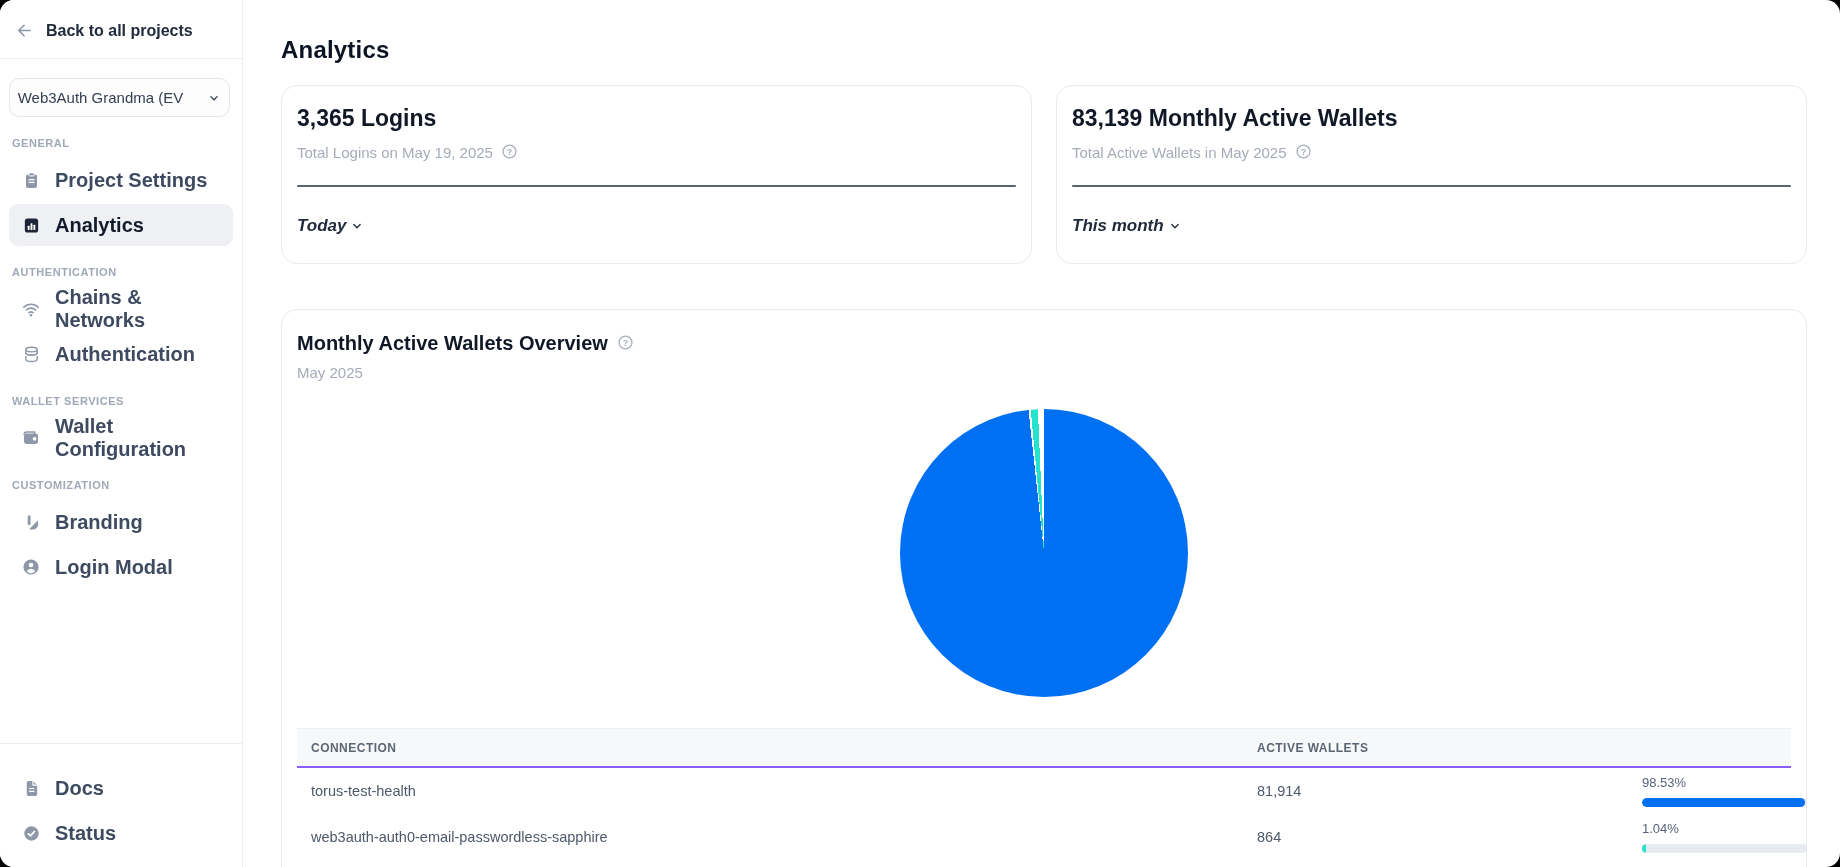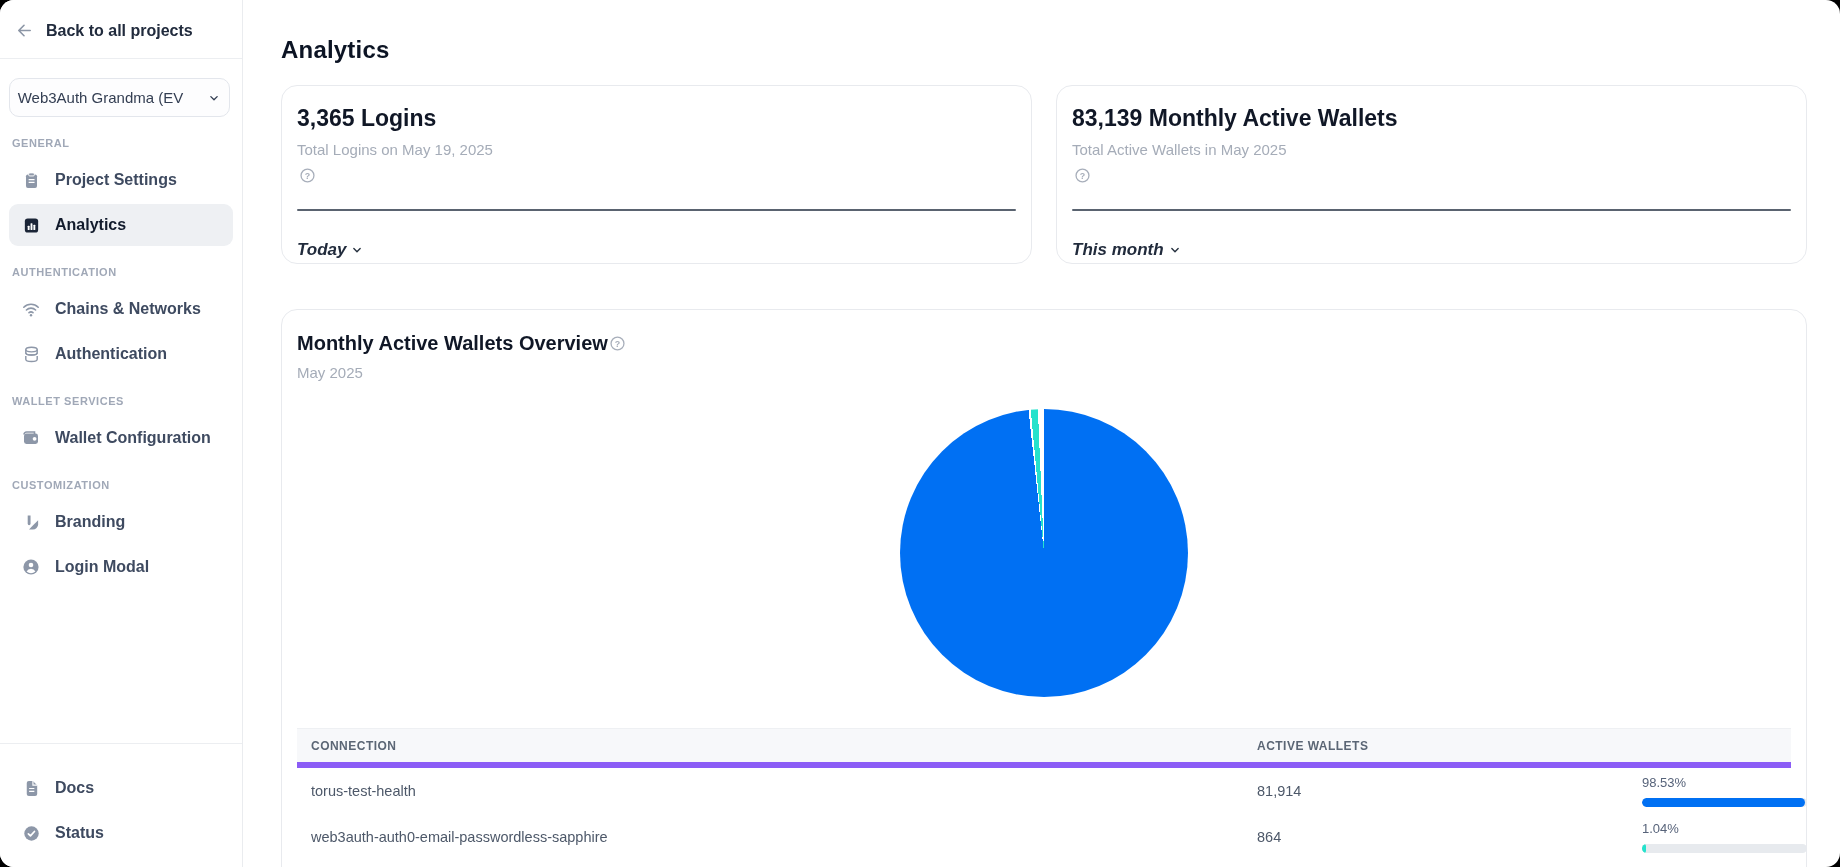--- a/index.html
+++ b/index.html
@@ -17,55 +17,55 @@
     margin:19px 12px 0 9px;height:39px;border:1px solid #e3e6ec;border-radius:10px;background:#fdfdfe;
     display:flex;align-items:center;justify-content:center;gap:24px;cursor:pointer;
   }
   .project-select .proj-label{font-size:15px;color:#333e52;}
   .nav{flex:1;overflow:hidden;padding-bottom:8px;}
   .nav-label{margin:20px 12px 10px 12px;font-size:11px;font-weight:700;letter-spacing:.05em;color:#a0a8b7;text-transform:uppercase;}
   .nav-item{
     display:flex;align-items:center;gap:14px;height:42px;margin:3px 9px;padding:0 0 0 12px;
     border-radius:9px;cursor:pointer;
   }
-  .nav-item .nav-text{font-size:16px;font-weight:600;color:#3e4a60;}
+  .nav-item .nav-text{font-size:20px;font-weight:600;color:#3e4a60;}
   .nav-item.active{background:#eef0f3;}
   .nav-item.active .nav-text{color:#121b2c;font-weight:700;}
   .icon{display:inline-flex;width:20px;height:20px;align-items:center;justify-content:center;}
   .side-footer{border-top:1px solid #eceef1;padding:20px 0 10px 0;}
   
   .main{flex:1;padding:20px 33px 0 38px;overflow:hidden;}
   .page-title{font-size:24px;font-weight:700;color:#0c1424;letter-spacing:.2px;}
   .cards-row{display:flex;gap:24px;margin-top:21px;}
   .stat-card{
     flex:1;height:179px;border:1px solid #e8eaee;border-radius:16px;background:#fff;
     padding:19px 15px 0 15px;
   }
   .card-title{font-size:23px;font-weight:700;color:#101726;}
-  .card-subtitle-row{display:flex;align-items:flex-start;gap:7px;margin-top:9px;flex-direction:column;}
+  .card-subtitle-row{display:flex;align-items:flex-end;gap:7px;margin-top:9px;}
   .card-subtitle{font-size:15px;color:#a5acb8;}
   .card-divider{height:2px;background:#5a6370;margin-top:24px;border-radius:1px;}
   .range-dropdown{display:inline-flex;align-items:center;gap:4px;margin-top:29px;cursor:pointer;font-style:italic;}
   .range-label{font-size:17px;font-weight:600;color:#212b3c;}
   .chev{display:inline-flex;color:#27313f;}
   
   .overview-card{
     margin-top:45px;border:1px solid #e8eaee;border-radius:16px;background:#fff;
     padding:22px 15px 0 15px;height:700px;
   }
-  .overview-title-row{display:flex;align-items:center;gap:0;}
+  .overview-title-row{display:flex;align-items:flex-start;gap:8px;}
   .overview-title{font-size:20px;font-weight:700;color:#101726;}
   .overview-subtitle{font-size:15px;color:#a5acb8;margin-top:9px;}
   .pie-wrap{display:flex;justify-content:center;margin-top:28px;}
   .pie{width:288px;height:288px;border-radius:50%;}
   
   .table{margin-top:31px;}
   .thead{
     display:grid;grid-template-columns:960px 385px 1fr;align-items:center;height:40px;
-    background:#f7f8fa;border-top:1px solid #eef0f3;border-bottom:6px solid #8b5cf6;
+    background:#f7f8fa;border-top:1px solid #eef0f3;border-bottom:2px solid #8b5cf6;
   }
   .th{font-size:12px;font-weight:700;letter-spacing:.04em;color:#5b6675;text-transform:uppercase;}
   .th-conn{padding-left:14px;}
   .trow{display:grid;grid-template-columns:960px 385px 1fr;align-items:center;height:46px;}
   .td{font-size:14.5px;color:#4d5869;}
   .td-conn{padding-left:14px;}
   .td-pct{display:flex;flex-direction:column;gap:8px;padding-right:4px;}
   .pct-label{font-size:13px;color:#57637a;}
   .pct-bar{display:block;width:165px;height:9px;border-radius:5px;background:#e7eaee;overflow:hidden;position:relative;}
   .pct-fill{position:absolute;left:0;top:0;bottom:0;border-radius:5px;}

